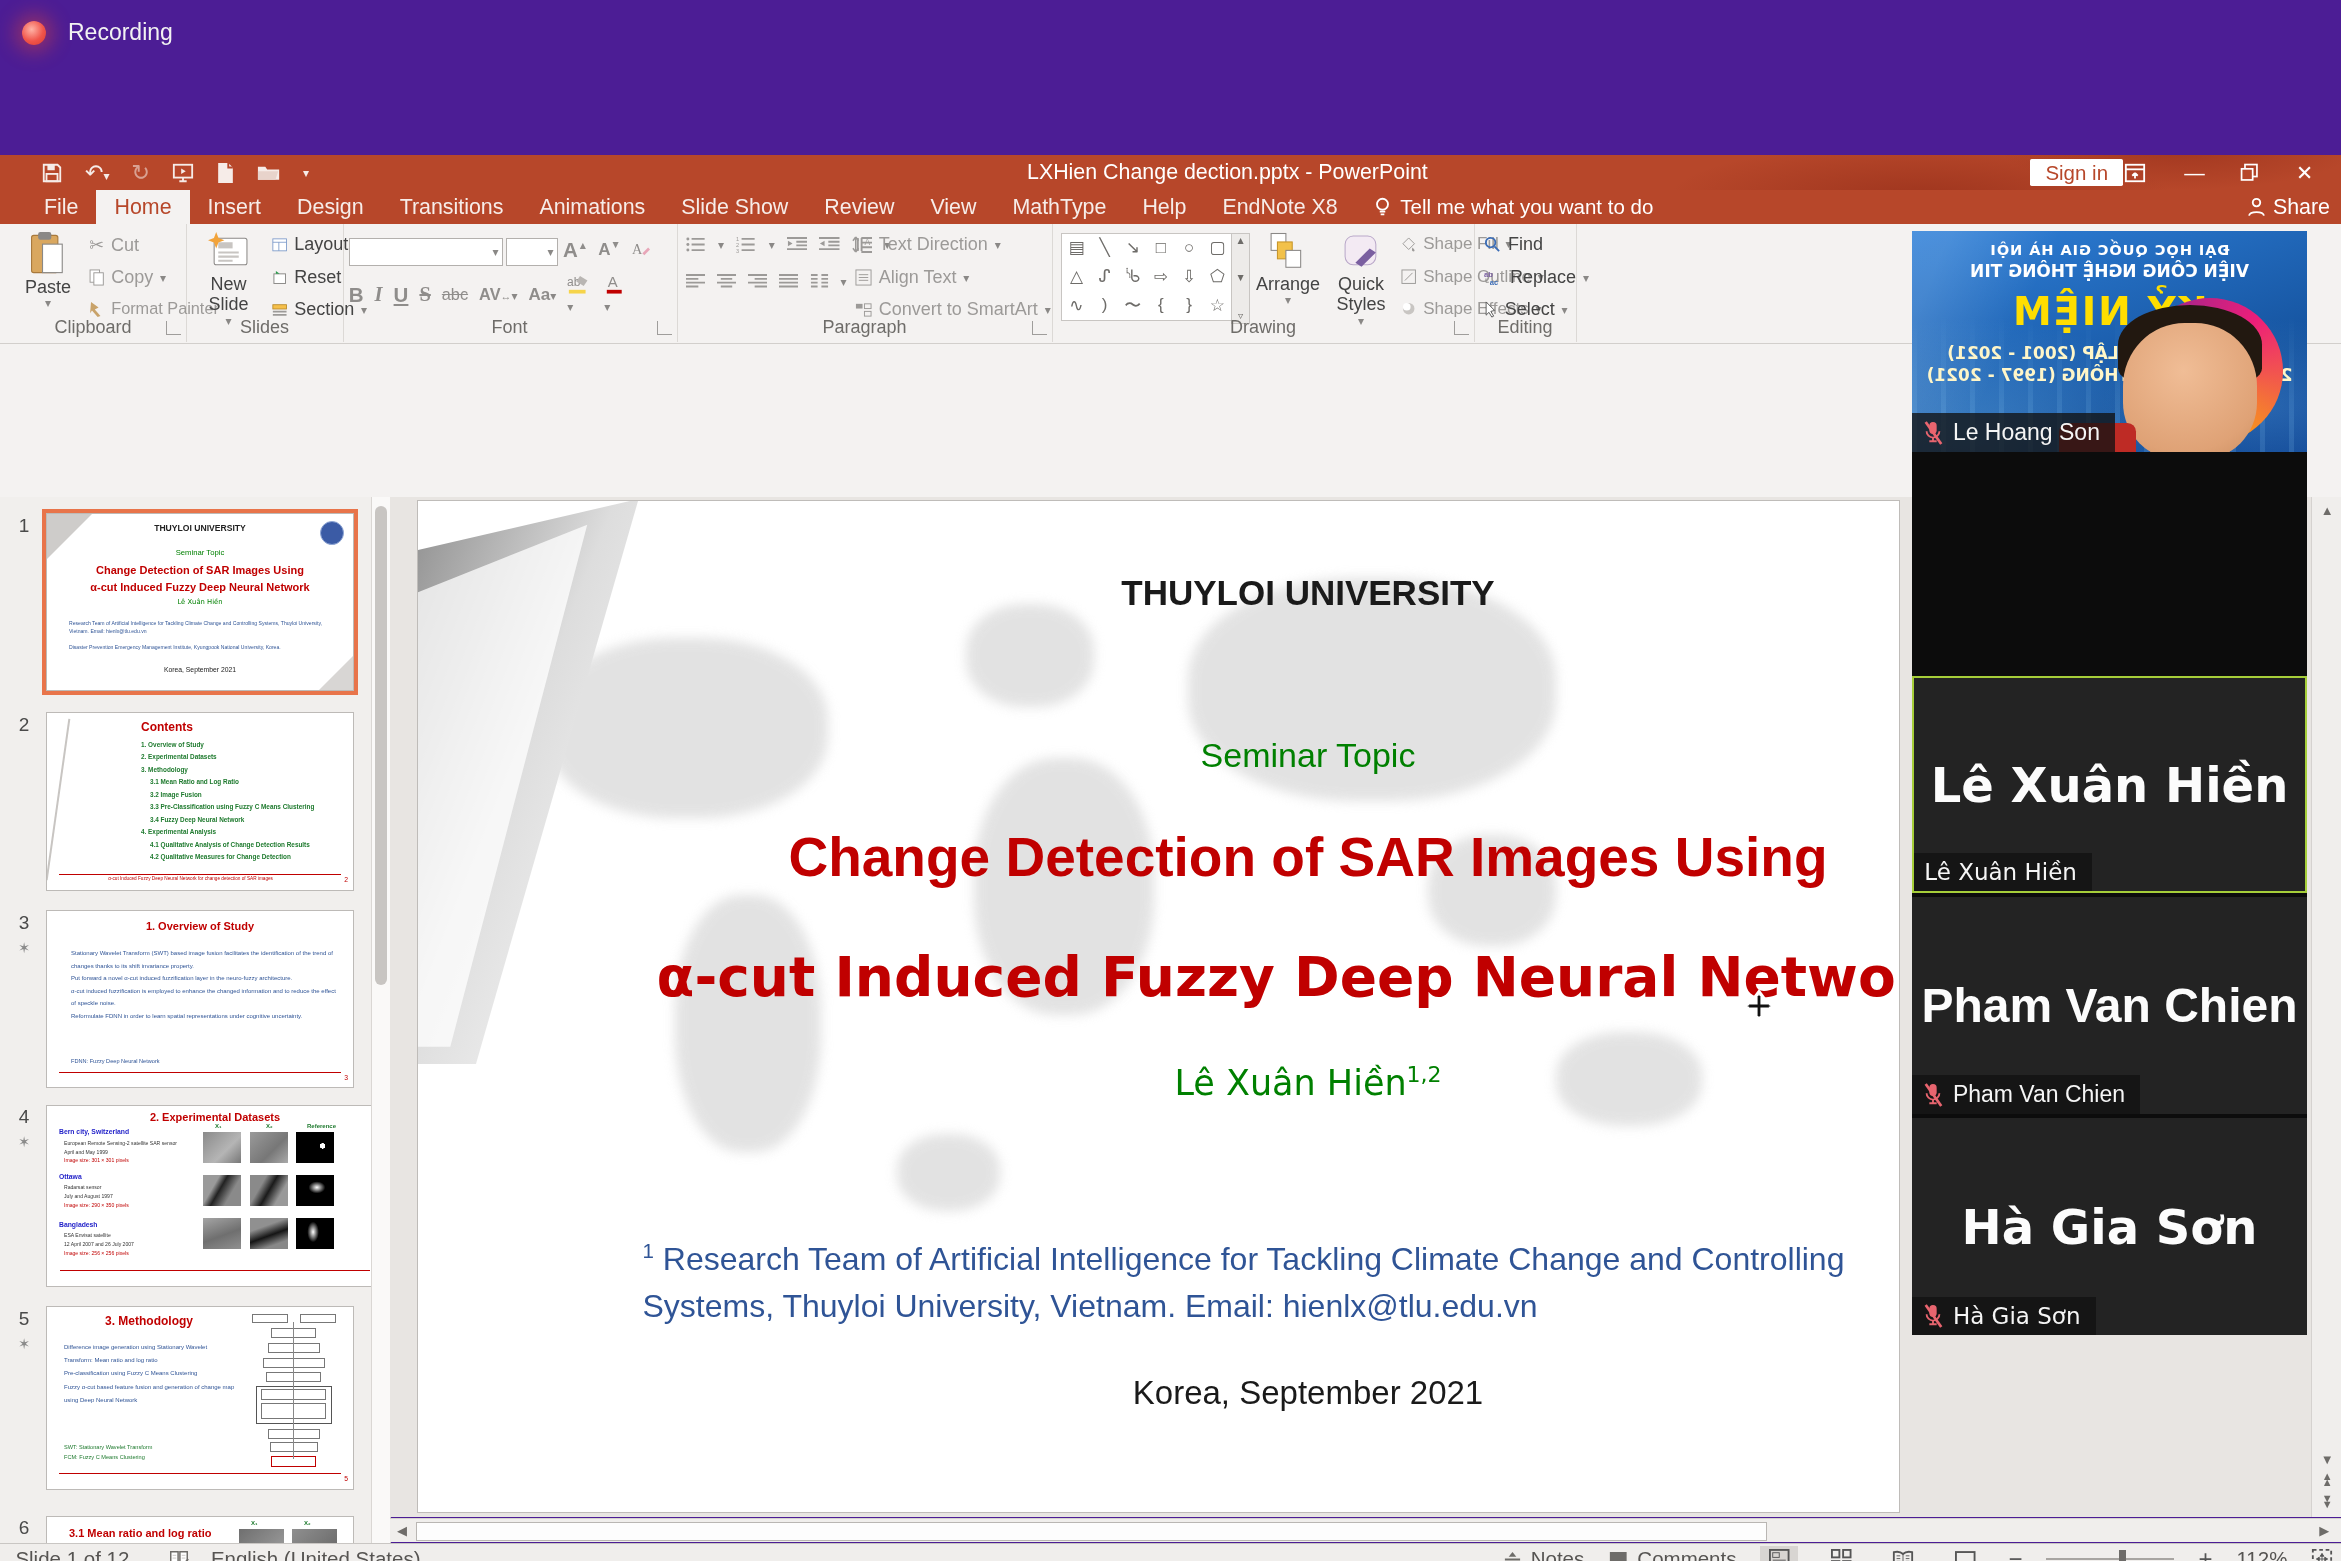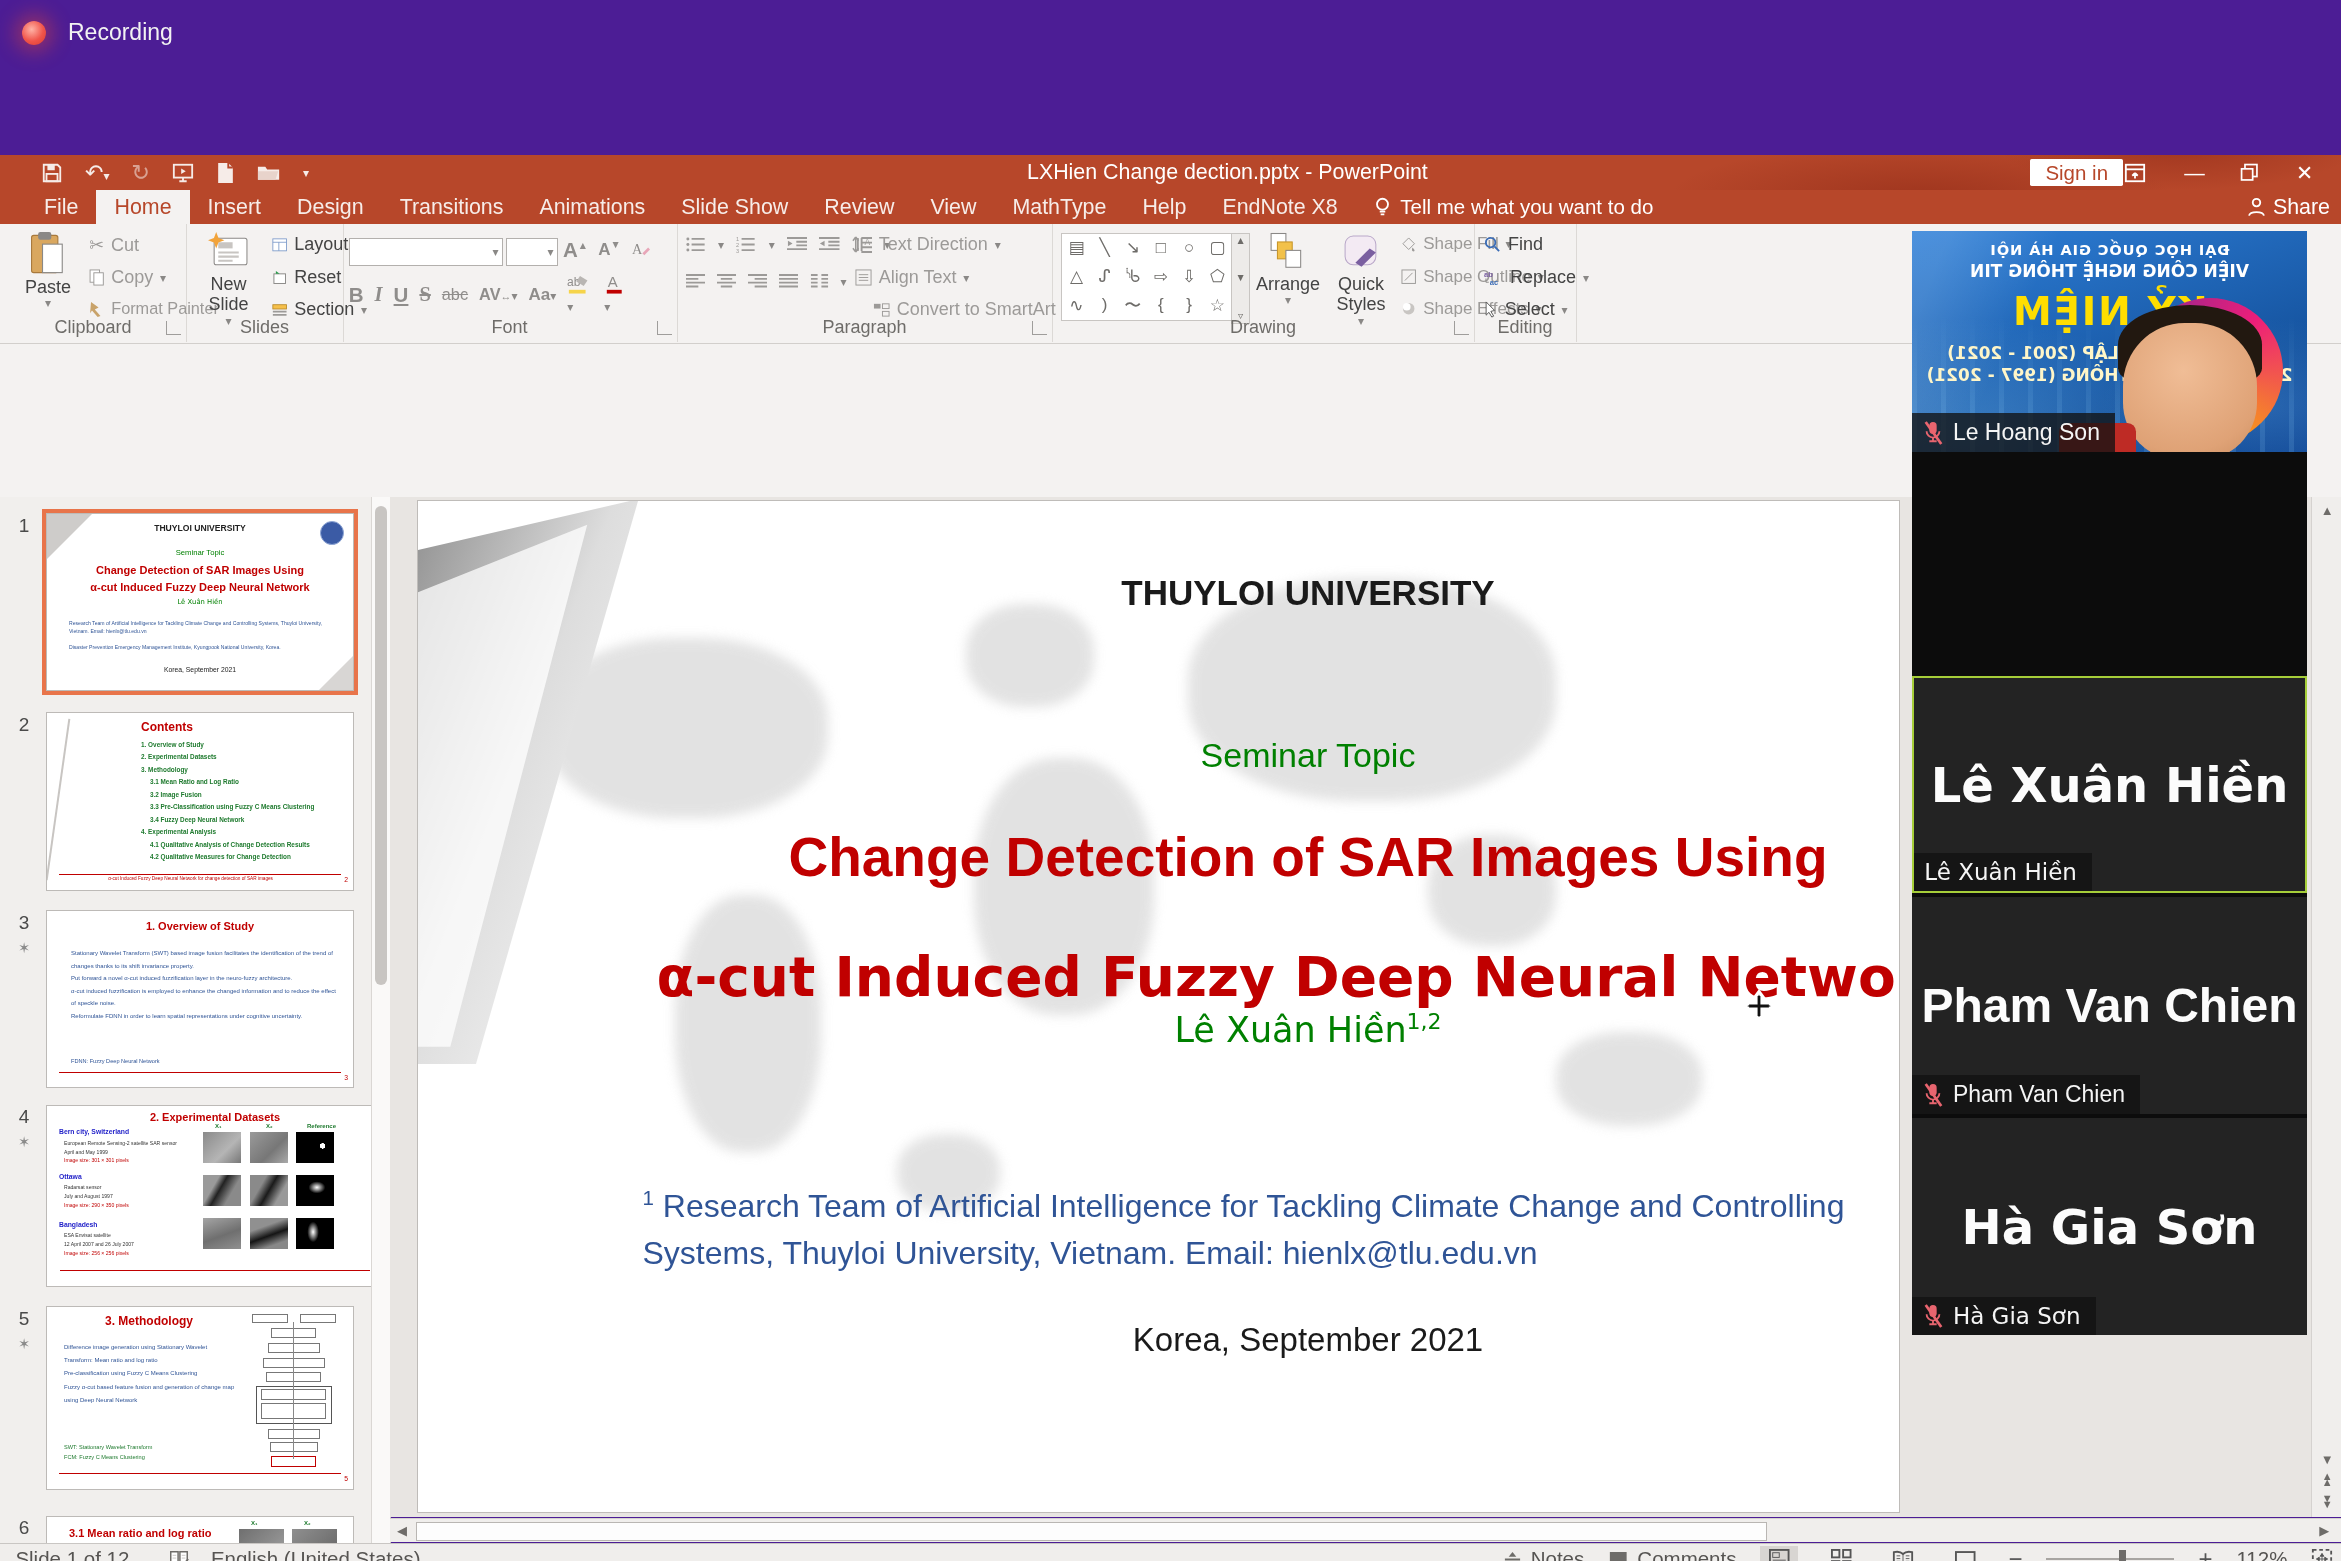--- a/index.html
+++ b/index.html
@@ -414,21 +414,21 @@
         <div class="srow gray" style="left:178px;top:43px;">
             <span>
               <svg width="17" height="17" viewBox="0 0 18 18">
                 <rect x="1" y="1" width="16" height="16" fill="none" stroke="#9C9A98"></rect>
                 <path d="M4 6h10M4 9h10M4 12h10" stroke="#9C9A98"></path>
               </svg>
             </span>
             <span>Align Text</span>
             <span class="caret">▾</span>
           </div>
-        <div class="srow gray" style="left:196px;top:75px;">
+        <div class="srow gray" style="left:178px;top:75px;">
             <span>
               <svg width="17" height="17" viewBox="0 0 18 18">
                 <rect x="1" y="3" width="7" height="5" fill="#9C9A98"></rect>
                 <rect x="10" y="3" width="7" height="5" fill="none" stroke="#9C9A98"></rect>
                 <rect x="10" y="11" width="7" height="5" fill="none" stroke="#9C9A98"></rect>
               </svg>
             </span>
             <span>Convert to SmartArt</span>
             <span class="caret">▾</span>
           </div>
@@ -691,21 +691,21 @@
           </linearGradient>
             </defs>
           <polygon points="0,60 260,0 70,660 0,660" fill="url(#curl)"></polygon>
           <polygon points="0,110 200,30 40,640 0,640" fill="#FFFFFF" opacity=".75"></polygon>
         </svg>
         <div class="slidecontent">
           <div style="margin-top:72px;font-size:35px;font-weight:bold;color:#1A1A1A;">THUYLOI UNIVERSITY</div>
           <div style="margin-top:123px;font-size:34px;color:#008000;">Seminar Topic</div>
           <div style="margin-top:50px;font-size:55px;font-weight:bold;color:#C00000;">Change Detection of SAR Images Using</div>
           <div style="margin-top:56px;font-size:55px;font-weight:bold;color:#C00000;" class="vn">α-cut Induced Fuzzy Deep Neural Network</div>
-          <div style="font-size:35px;color:#008000;" class="vn"><span>Lê Xuân Hiền</span><sup style="font-size:22px;">1,2</sup></div>
+          <div style="margin-top:53px;font-size:35px;color:#008000;" class="vn"><span>Lê Xuân Hiền</span><sup style="font-size:22px;">1,2</sup></div>
           <div style="margin-top:134px;text-align:left;margin-left:75px;width:1267px;font-size:32px;line-height:1.45;color:#2F5496;"><sup style="font-size:20.5px;">1</sup><span> Research Team of Artificial Intelligence for Tackling Climate Change and Controlling Systems, Thuyloi University, Vietnam. Email: hienlx@tlu.edu.vn</span></div>
           <div style="margin-top:45px;font-size:33px;color:#1A1A1A;">Korea, September 2021</div>
         </div>
       </div>
       <svg class="cursor-move" width="34" height="34" viewBox="0 0 24 24">
         <g stroke="#fff" stroke-width="2.4" fill="#111">
           <path d="M12 2l3 4h-6zM12 22l3-4h-6zM2 12l4-3v6zM22 12l-4-3v6z"></path>
           <path d="M5 12h14M12 5v14" stroke="#111" stroke-width="2"></path>
         </g>
       </svg>

